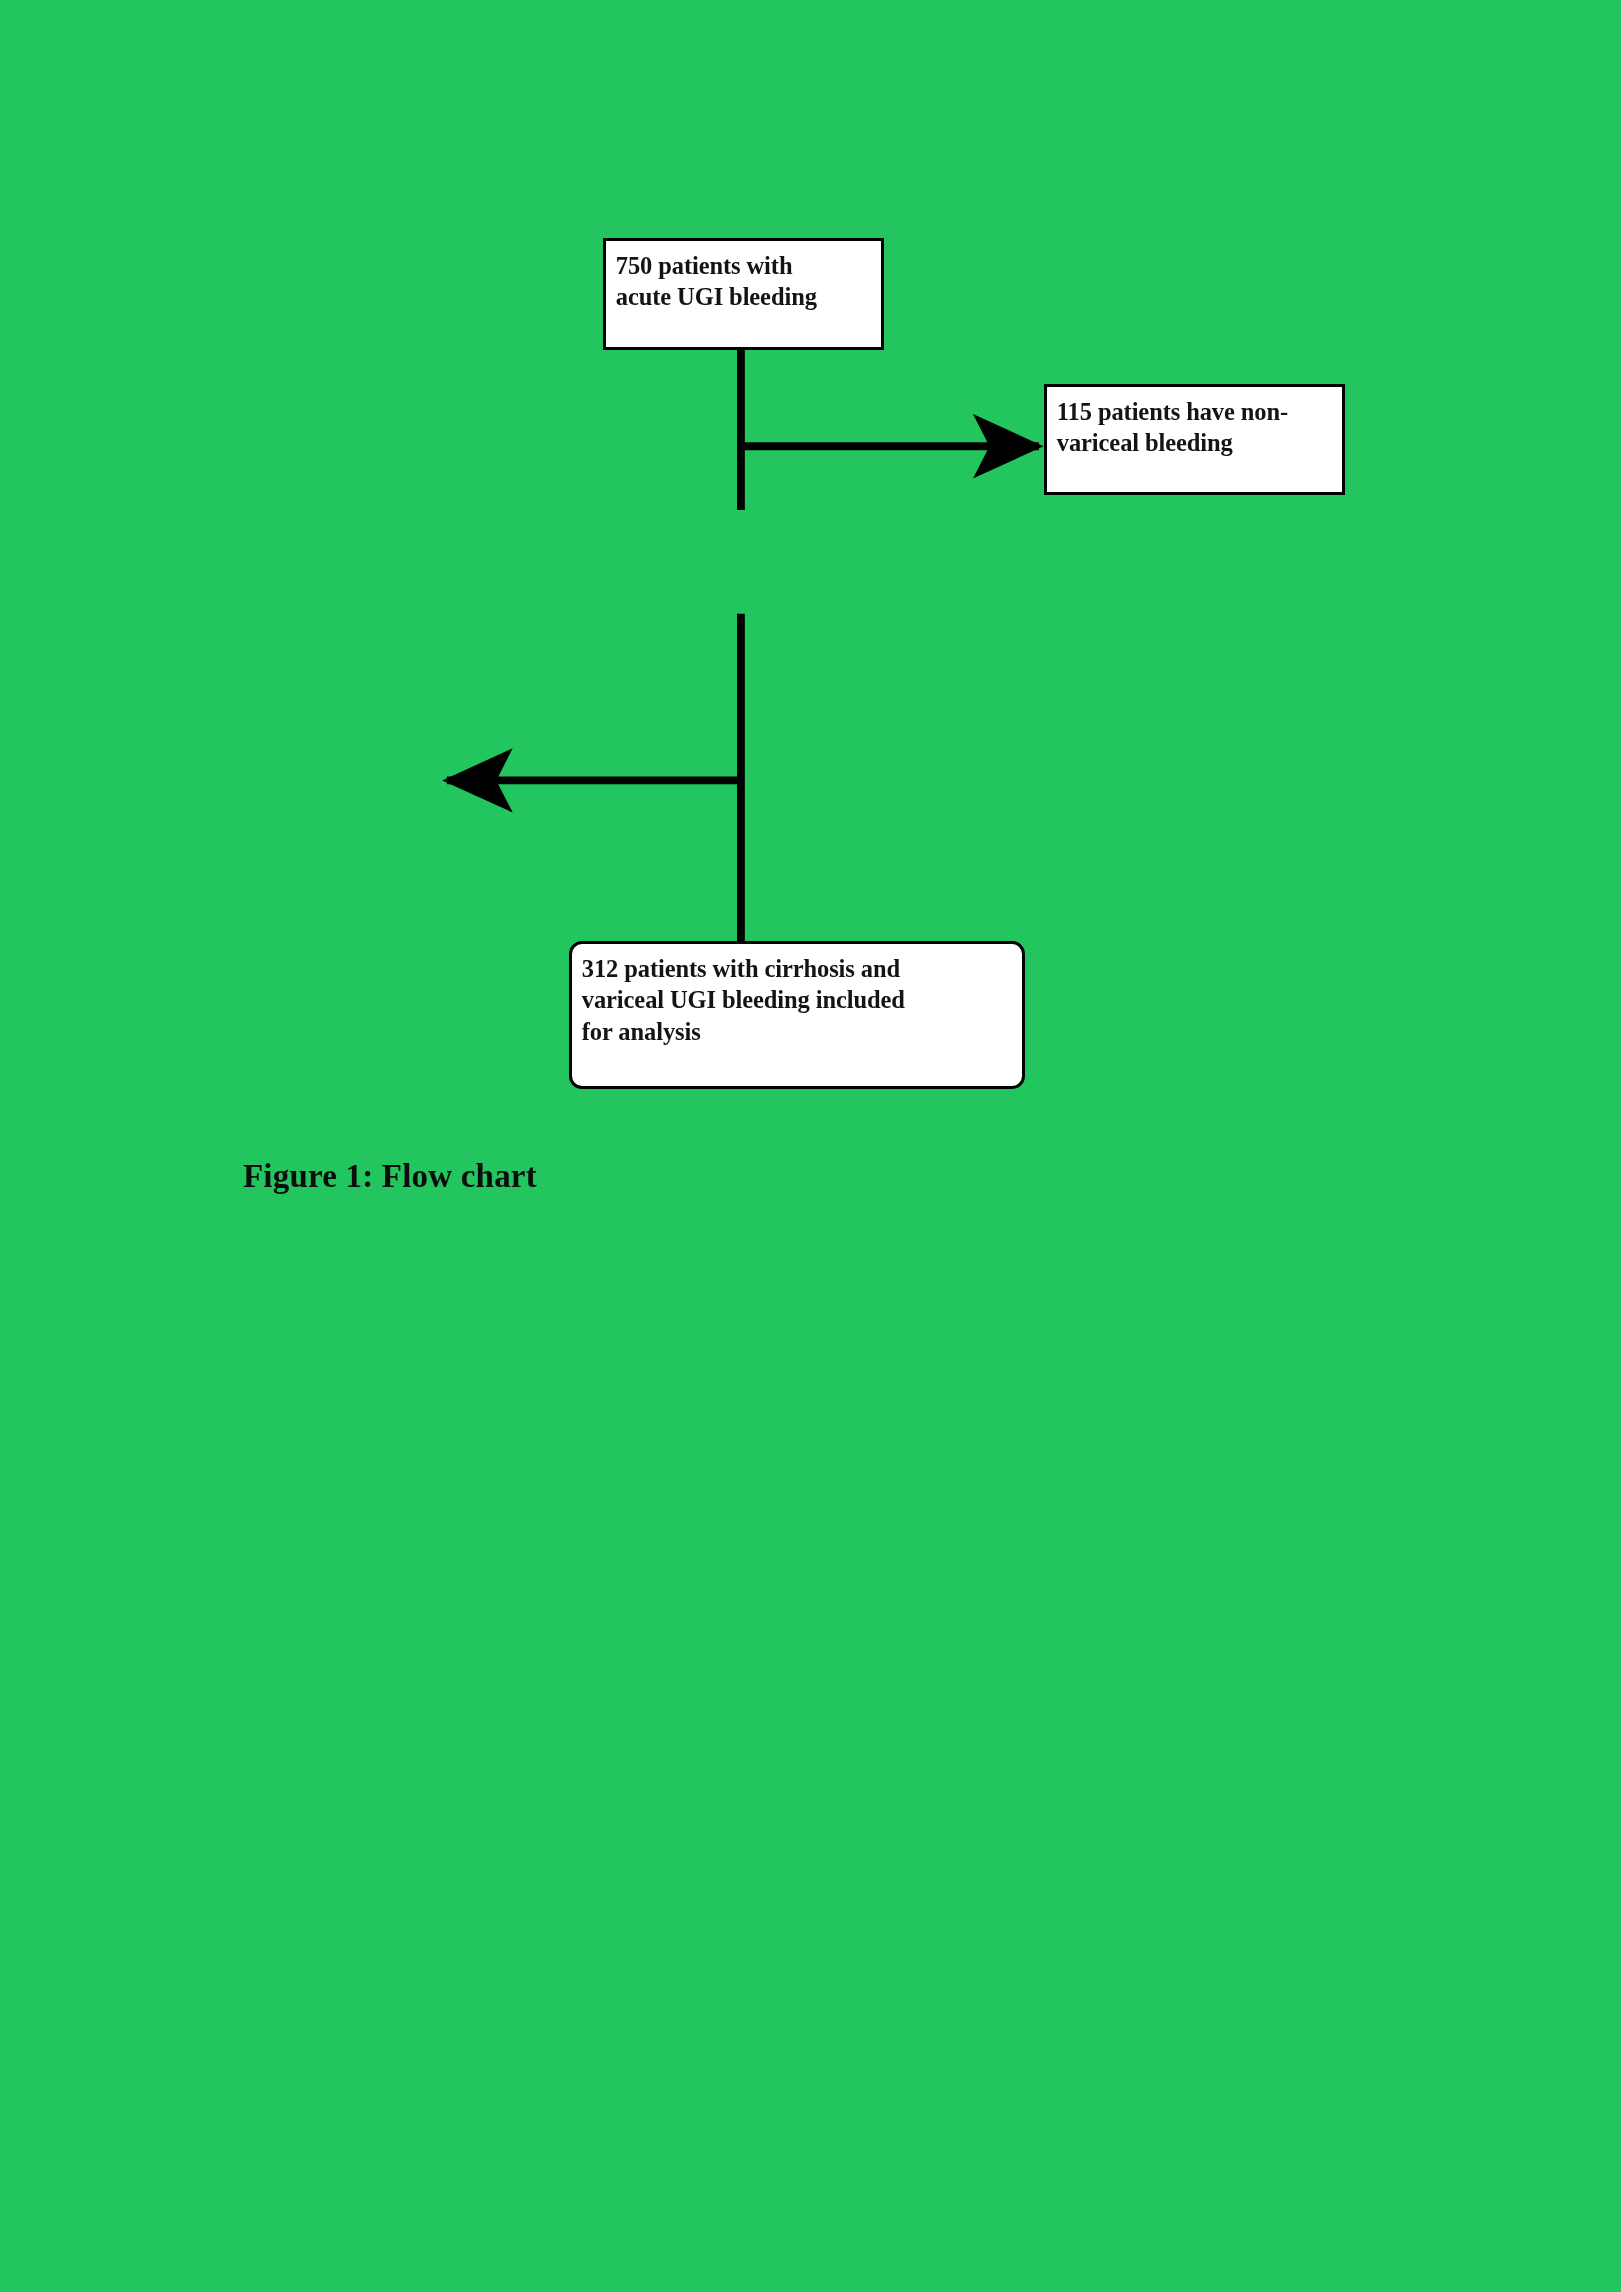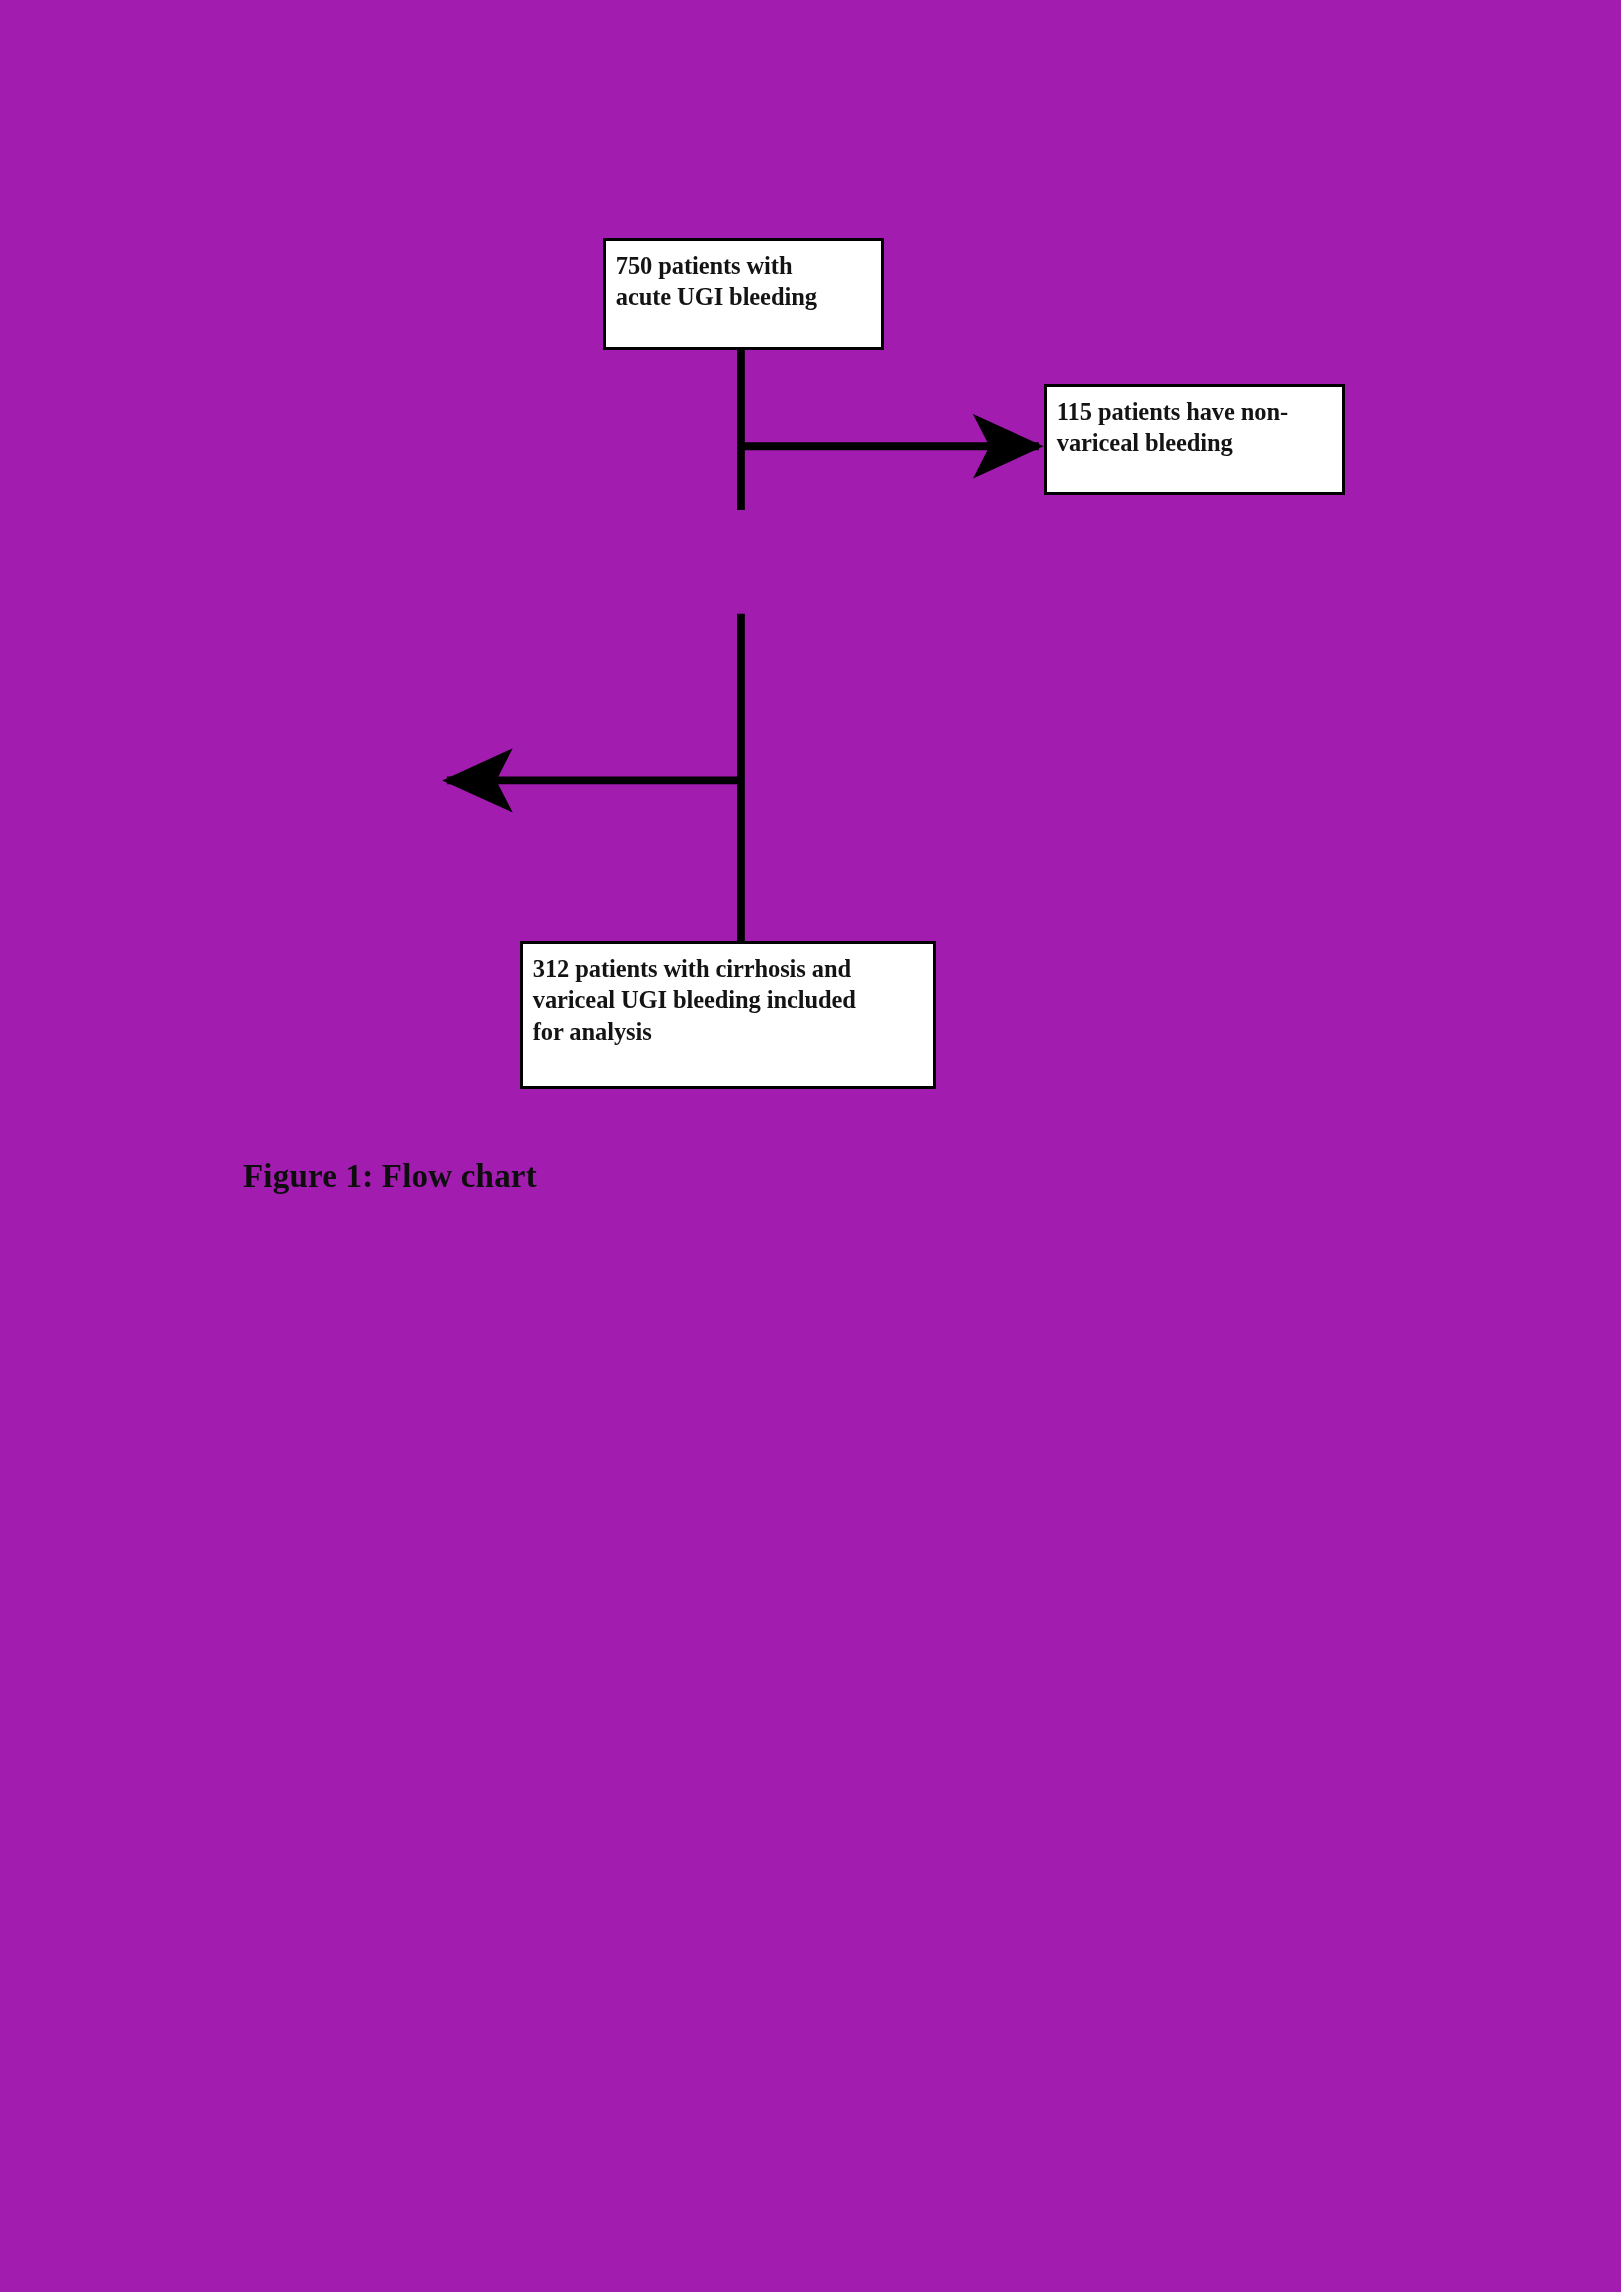--- a/index.html
+++ b/index.html
@@ -15,21 +15,21 @@
     color: #000000;
     overflow: hidden;
   }
 
   #page {
     position: absolute;
     left: 0;
     top: 0;
     width: 1621px;
     height: 2293px;
-    background: #a21caf;
+    background: #22c55e;
   }
 
   #flow-svg {
     position: absolute;
     left: 0;
     top: 0;
     width: 1621px;
     height: 2293px;
   }
 
@@ -52,21 +52,21 @@
     letter-spacing: -0.1px;
     padding: 8.8px 9.8px 3.9px 9.8px;
     white-space: pre-line;
   }
 
   
   #box-total        { left: 603px;  top: 238px;  width: 281px;  height: 112px; }
   #box-nonvariceal  { left: 1044px; top: 384px;  width: 301px;  height: 111px; }
   #box-cirrhosis    { left: 549px;  top: 507px;  width: 351px;  height: 110px; }
   #box-decompensated{ left: 199px;  top: 704px;  width: 236px;  height: 140px; }
-  #box-included     { left: 520px;  top: 941px;  width: 416px;  height: 148px; }
+  #box-included     { left: 569px;  top: 941px;  width: 456px;  height: 148px; border-radius: 13px; }
 
   #figure-caption {
     position: absolute;
     left: 243px;
     top: 1157px;
     font-family: "Liberation Serif", "DejaVu Serif", serif;
     font-weight: bold;
     font-size: 33px;
     line-height: 1.2;
     color: #0d0d0d;

